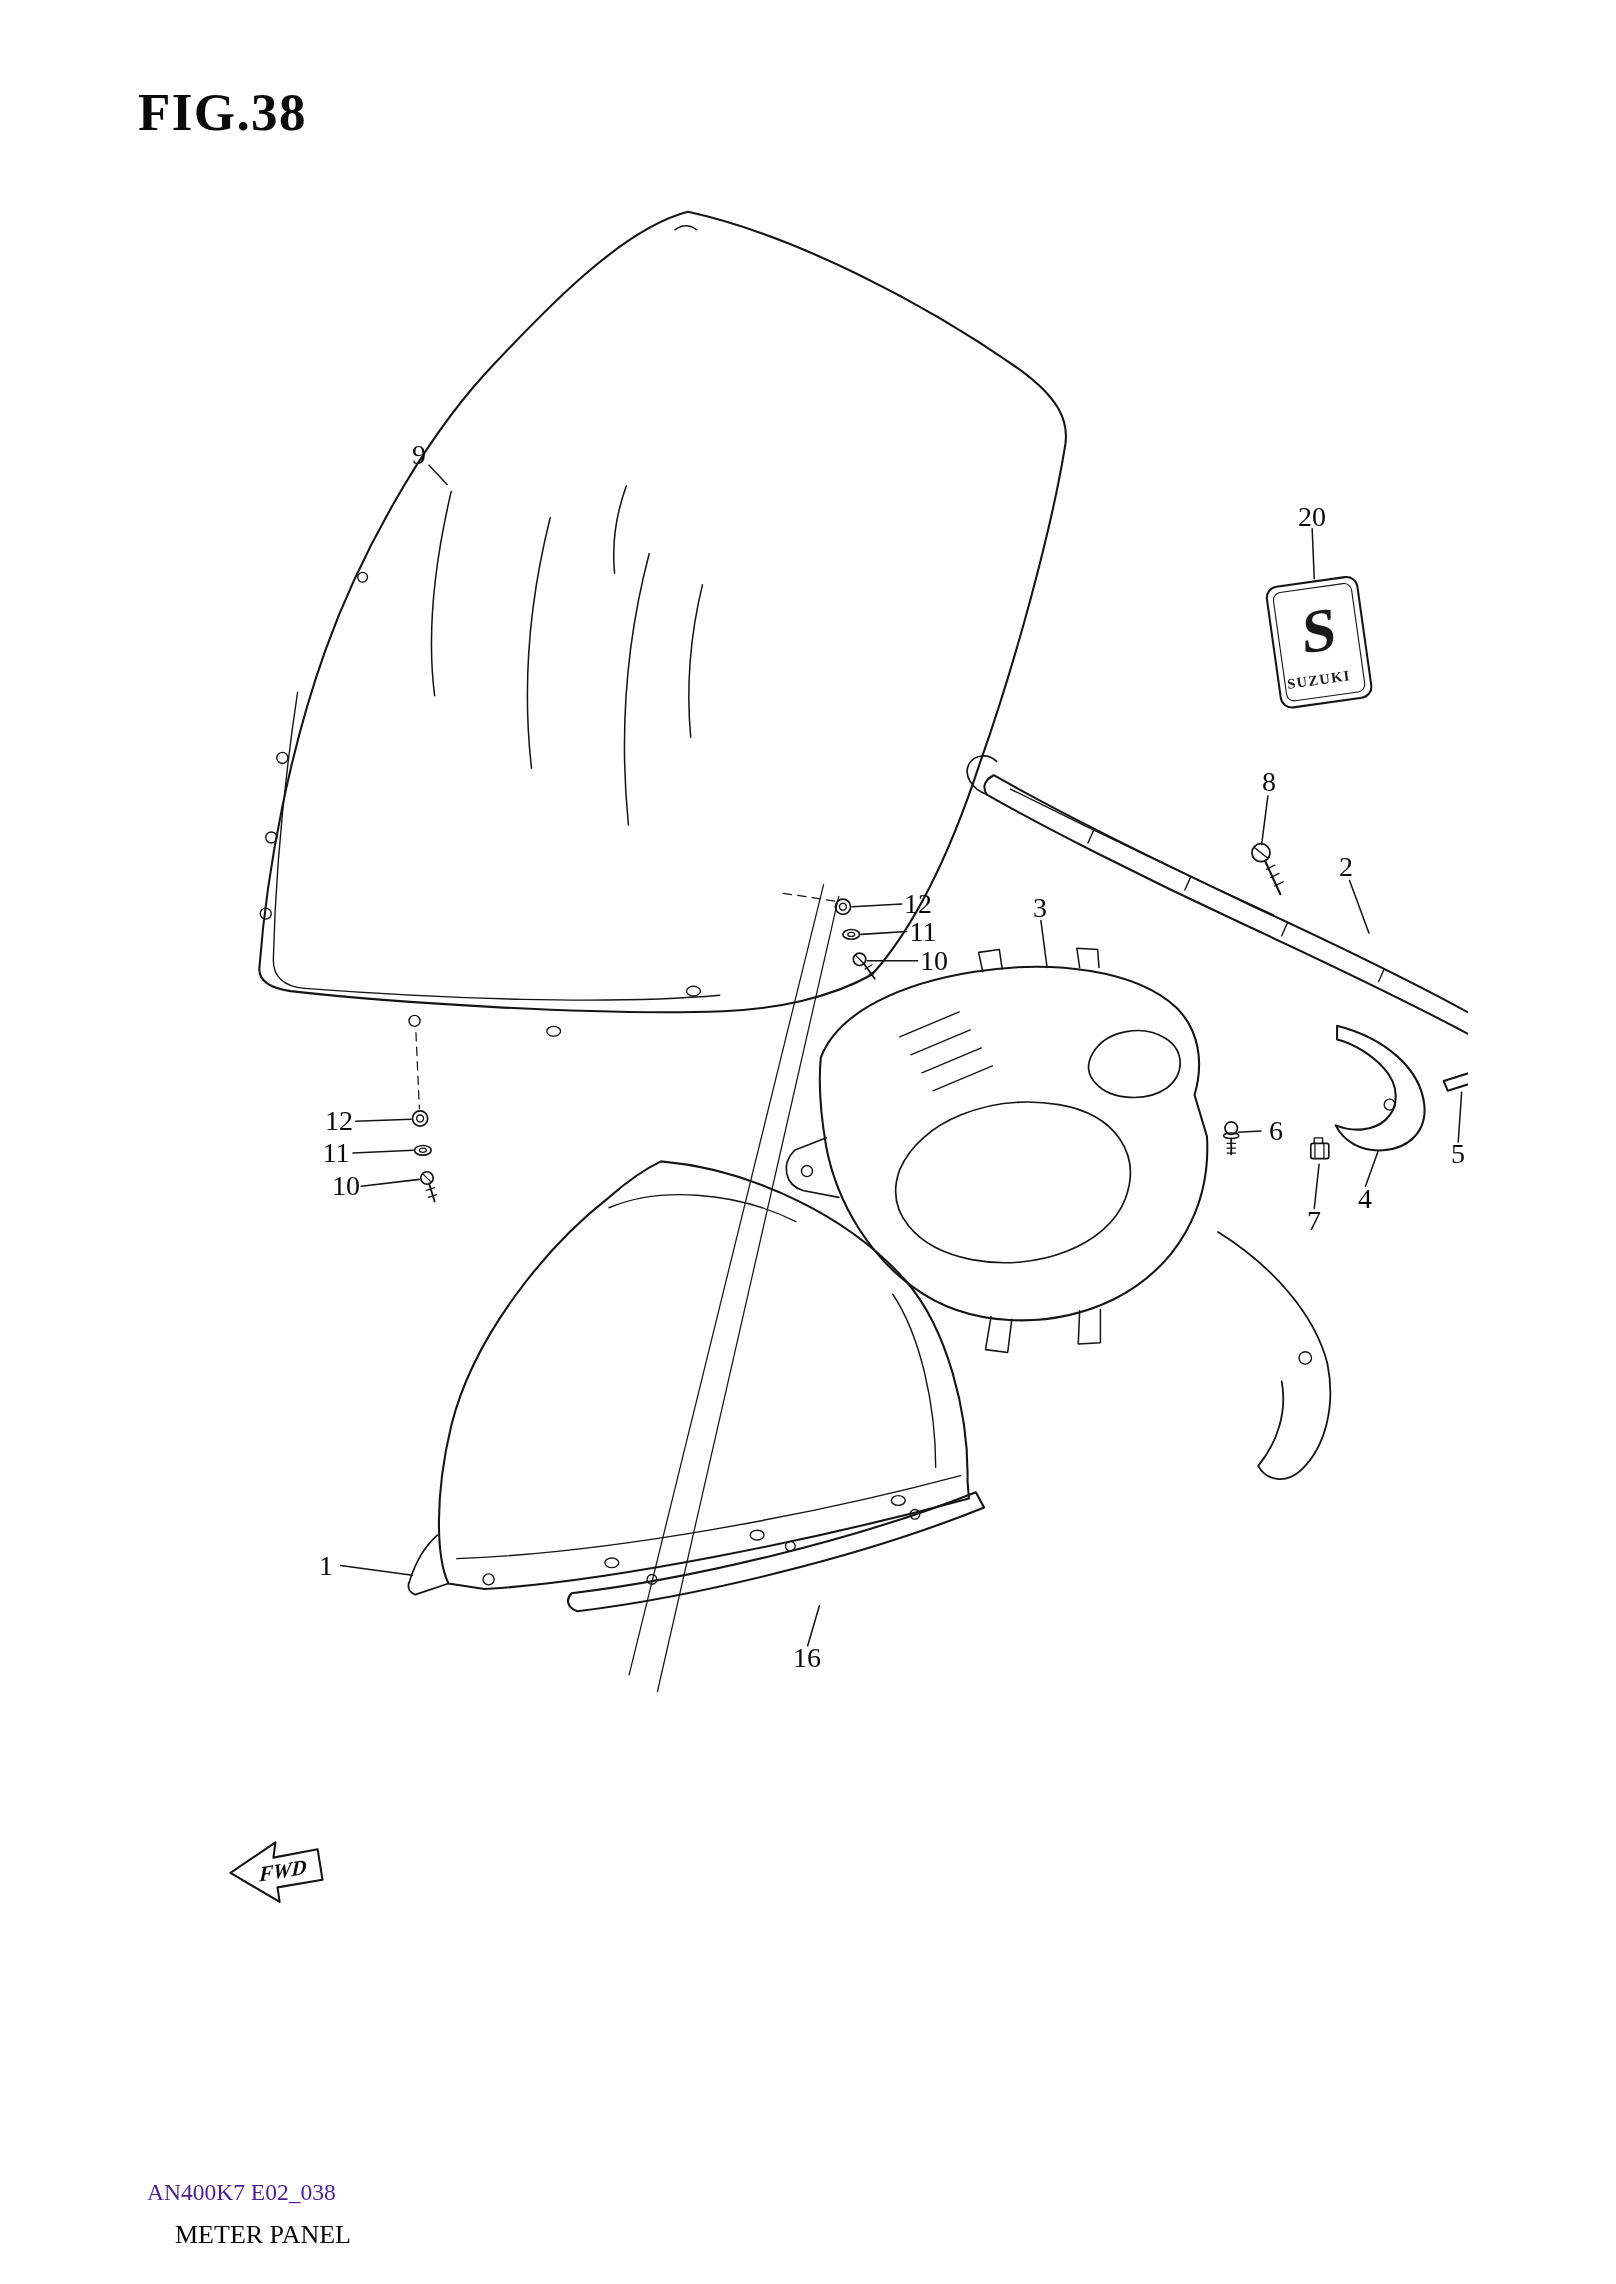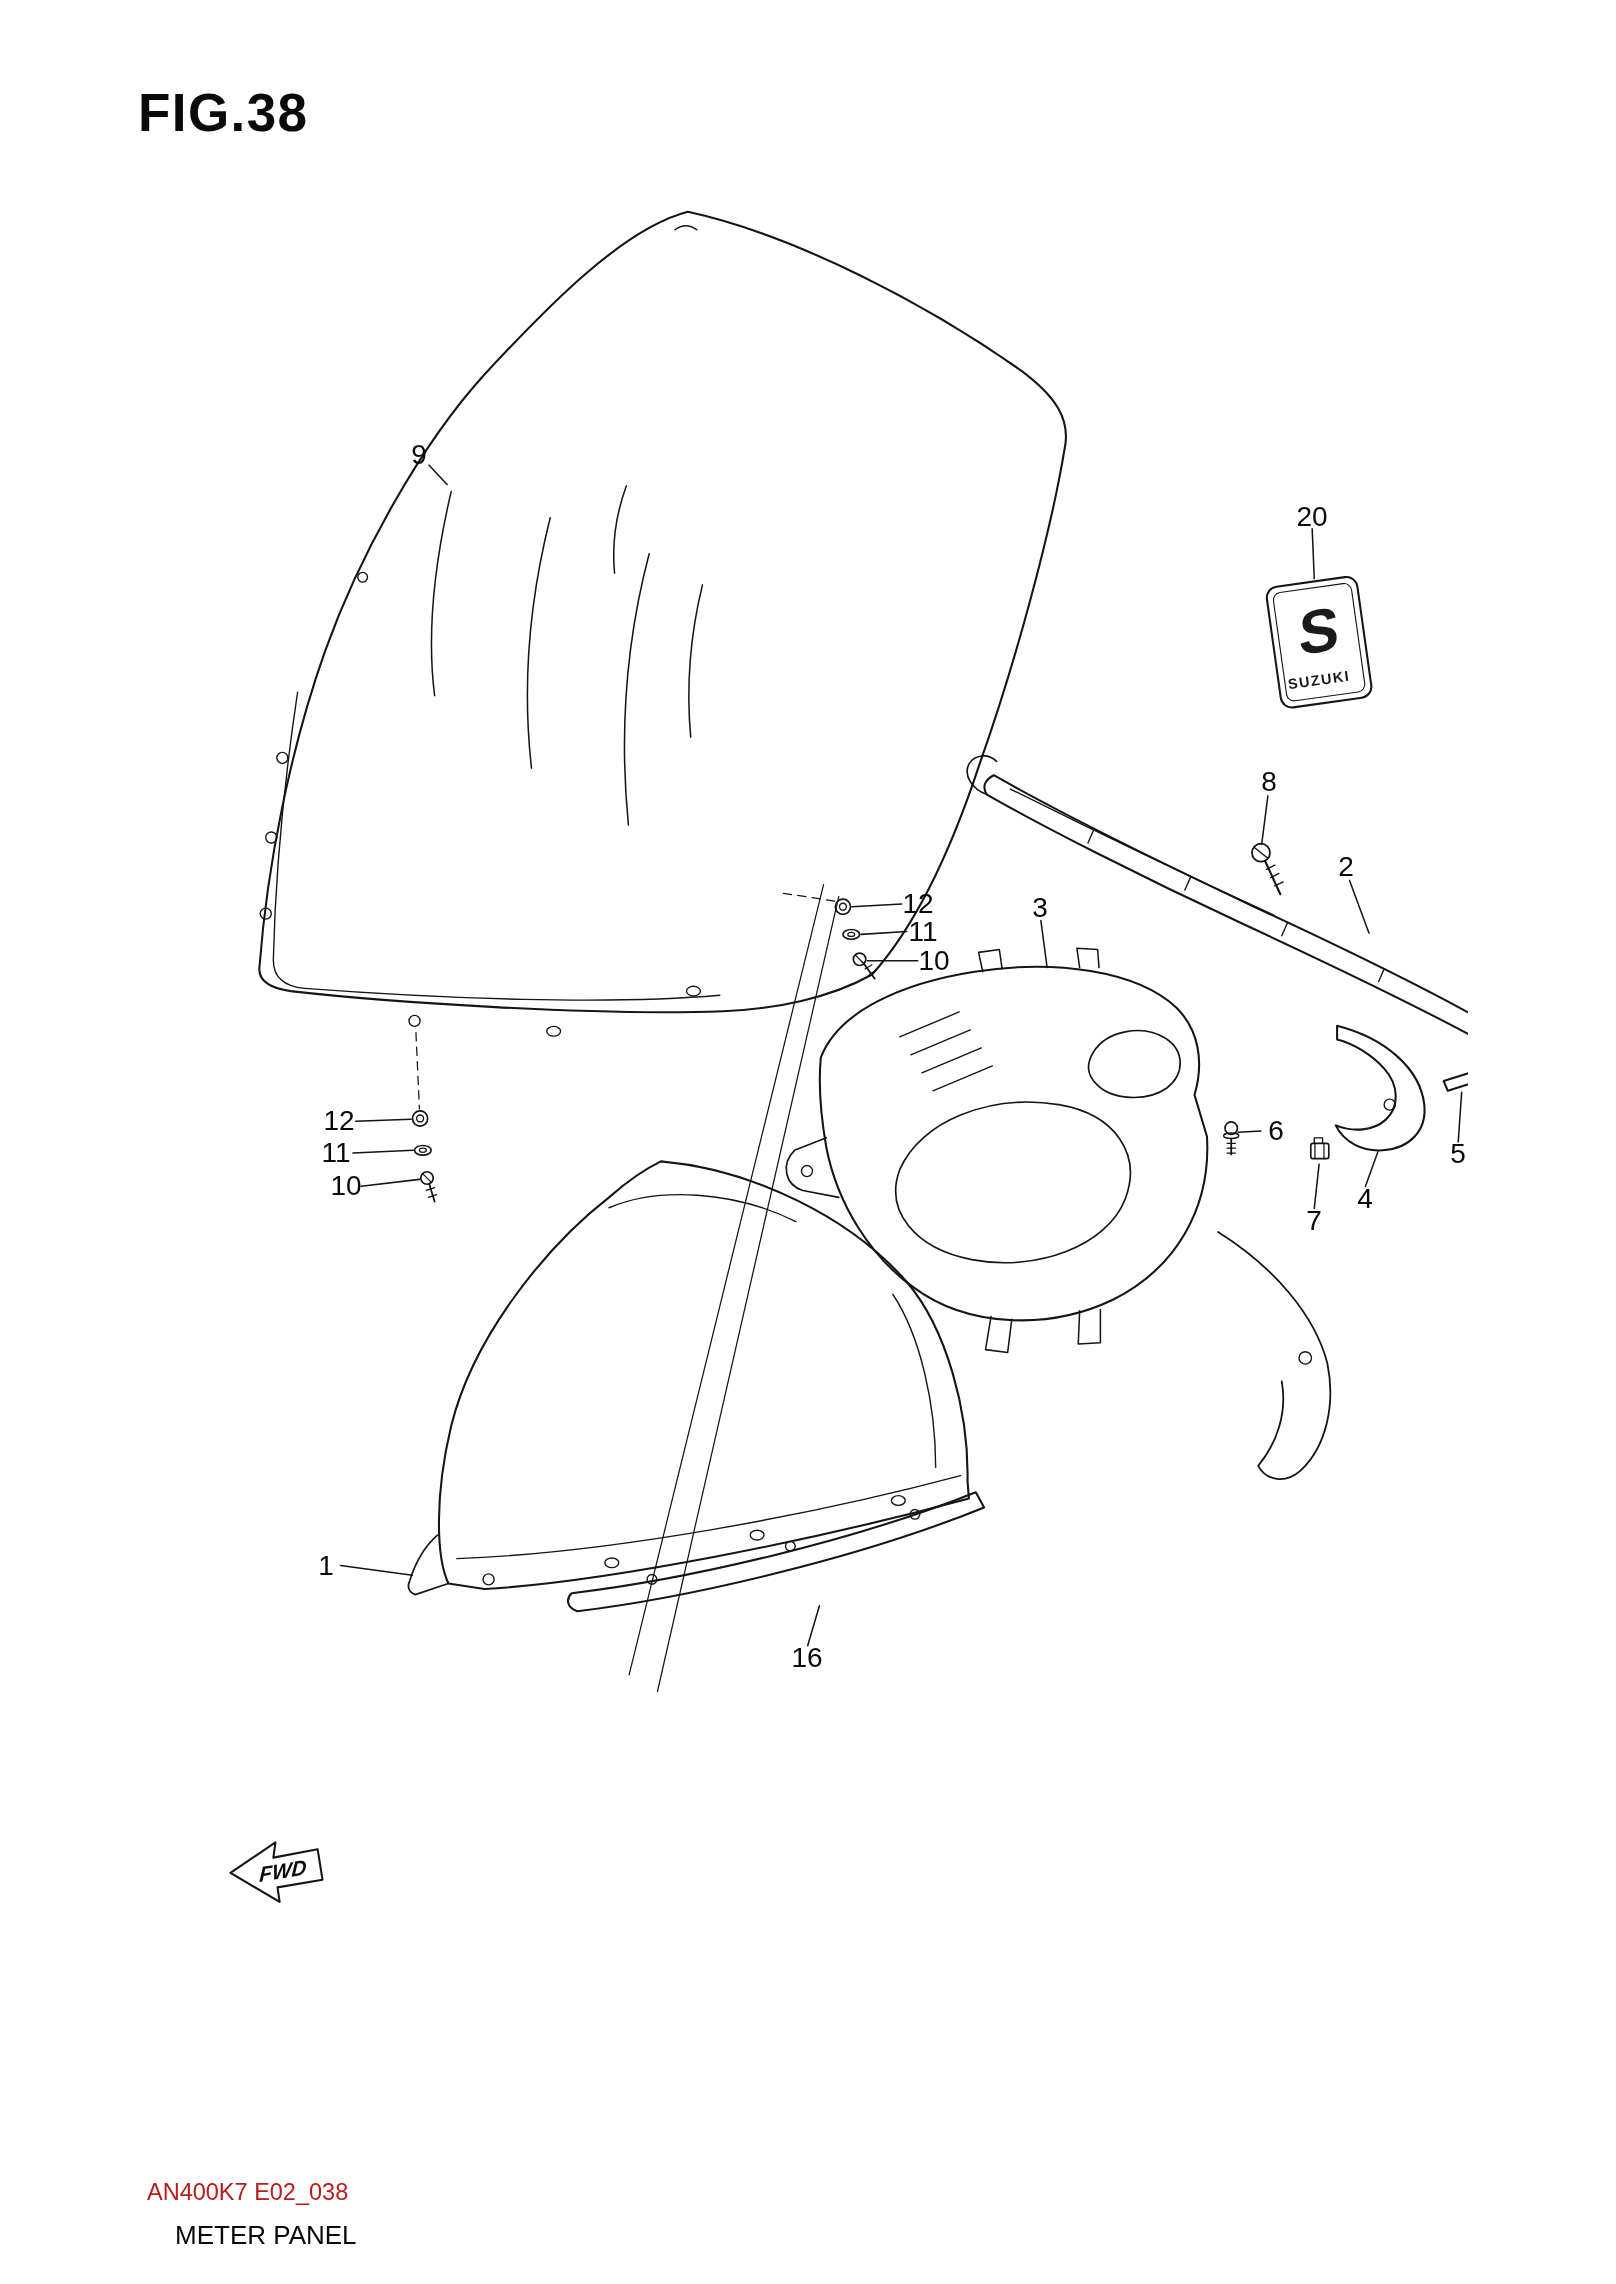--- a/index.html
+++ b/index.html
@@ -1,37 +1,37 @@
 <!DOCTYPE html>
 <html style="font-size:11px"><head>
 <meta charset="utf-8">
 <style>
   html,body{margin:0;padding:0;background:#ffffff;}
   #page{
     position:relative;
     width:1468px;height:2284px;
     background:#ffffff;
-    font-family:Liberation Sans, sans-serif;
+    font-family:Liberation Serif, serif;
     color:#111;
     overflow:hidden;
   }
   svg{position:absolute;left:0;top:0;}
   .fig-title{
     position:absolute;left:138px;top:82px;
     font-size:53px;font-weight:900;letter-spacing:1.4px;
     color:#0a0a0a;
   }
   .callout{
     position:absolute;transform:translate(-50%,-50%);
     font-size:28px;font-weight:400;color:#0a0a0a;
     white-space:nowrap;
   }
   .footer-code{
     position:absolute;left:147px;top:2179px;
-    font-size:23.5px;color:#b91c1c;
+    font-size:23.5px;color:#4c1d95;
   }
   .footer-name{
     position:absolute;left:147px;top:2220px;
     font-size:26px;color:#0a0a0a;margin-left:28px;
   }
   .emblem-logo{
     position:absolute;left:1319px;top:631px;
     transform:translate(-50%,-50%) rotate(-8deg) skewX(-8deg);
     font-size:61px;font-weight:900;color:#1a1a1a;
   }

